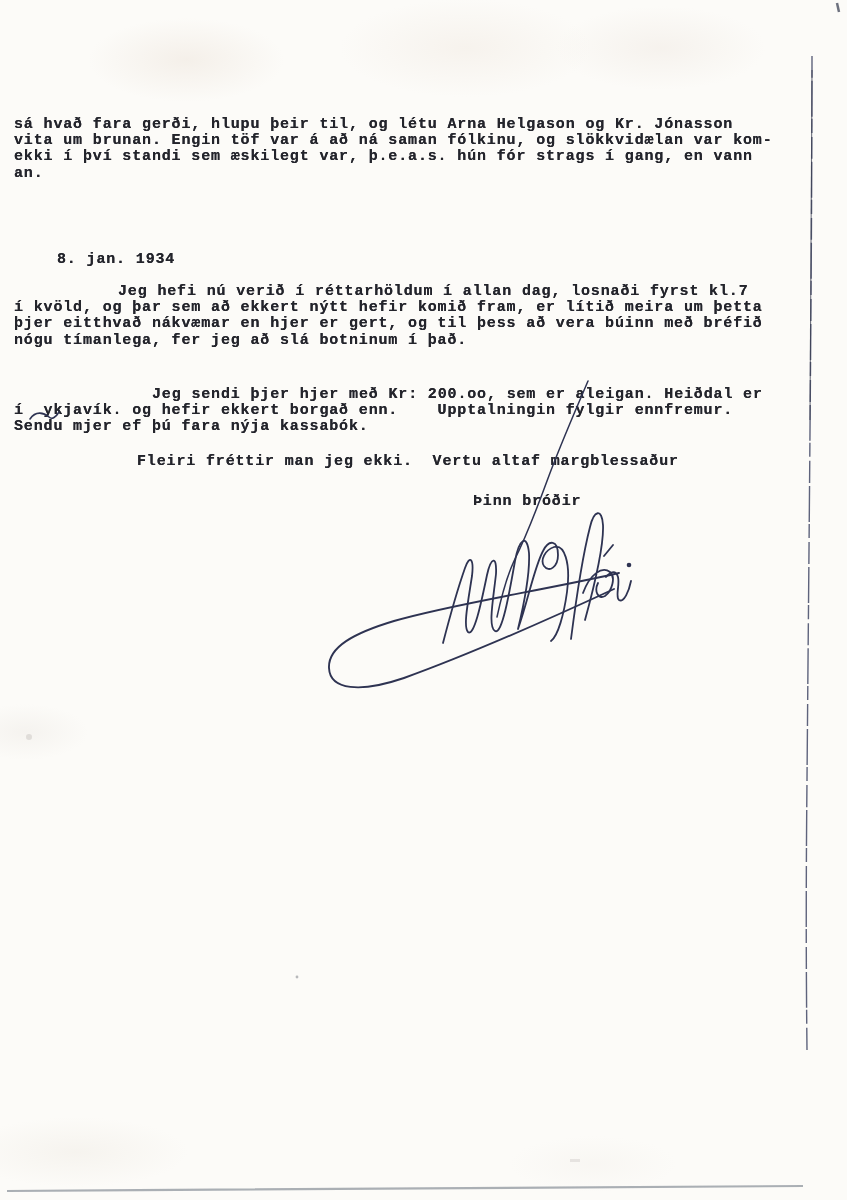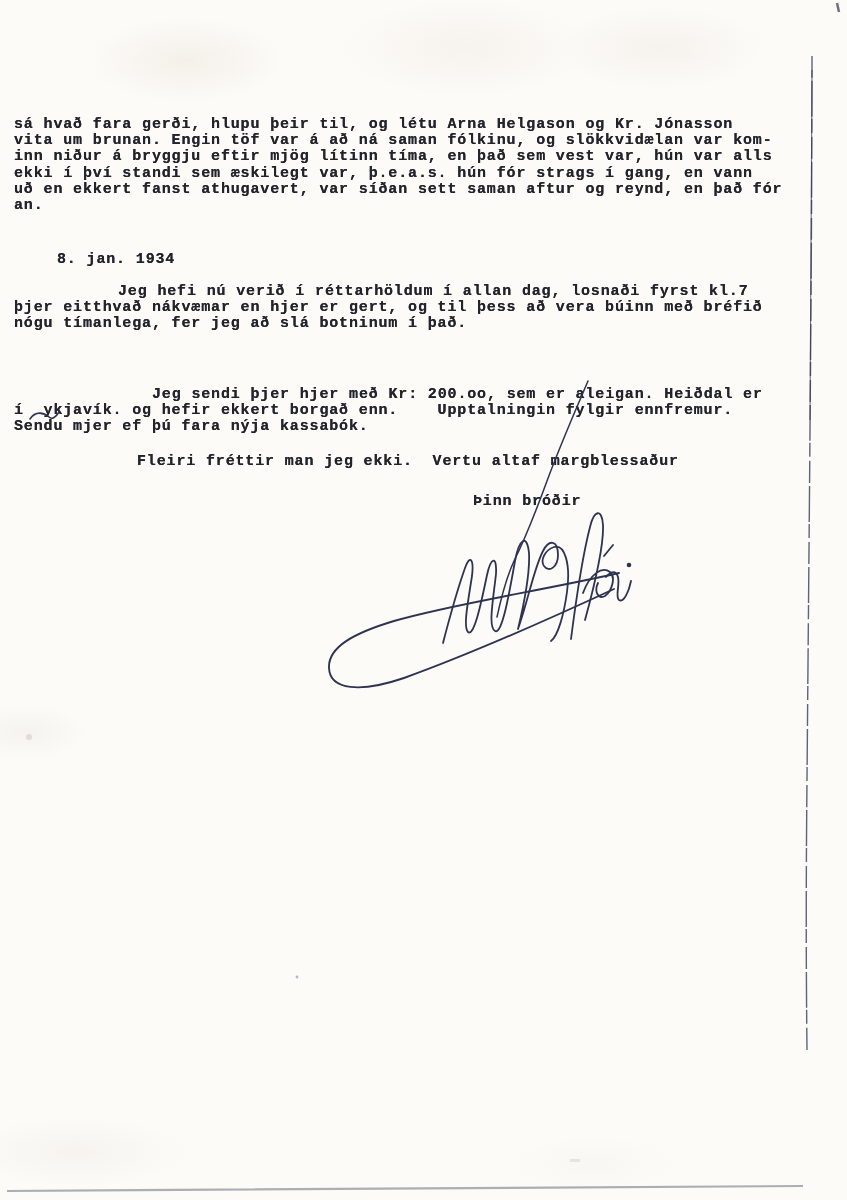--- a/index.html
+++ b/index.html
@@ -40,30 +40,29 @@
 </style>
 </head>
 <body>
 
 <div class="page">
   <div class="texture"></div>
 
   <div class="para p1">
     <div class="line">sá hvað fara gerði, hlupu þeir til, og létu Arna Helgason og Kr. Jónasson</div>
     <div class="line">vita um brunan. Engin töf var á að ná saman fólkinu, og slökkvidælan var kom-</div>
-    <div class="line">inn niður á bryggju eftir mjög lítinn tíma, en það sem vest var, hún var alls</div>
     <div class="line">ekki í því standi sem æskilegt var, þ.e.a.s. hún fór strags í gang, en vann</div>
-    <div class="line">uð en ekkert fanst athugavert, var síðan sett saman aftur og reynd, en það fór</div>
     <div class="line">an.</div>
   </div>
 
   <div class="line date-line">8. jan. 1934</div>
 
   <div class="para p2">
     <div class="line indent-a">Jeg hefi nú verið í réttarhöldum í allan dag, losnaði fyrst kl.7</div>
+    <div class="line">í kvöld, og þar sem að ekkert nýtt hefir komið fram, er lítið meira um þetta</div>
     <div class="line">þjer eitthvað nákvæmar en hjer er gert, og til þess að vera búinn með bréfið</div>
     <div class="line">nógu tímanlega, fer jeg að slá botninum í það.</div>
   </div>
 
   <div class="para p3">
     <div class="line indent-b">Jeg sendi þjer hjer með Kr: 200.oo, sem er aleigan. Heiðdal er</div>
     <div class="line">í  ykjavík. og hefir ekkert borgað enn.    Upptalningin fylgir ennfremur.</div>
     <div class="line">Sendu mjer ef þú fara nýja kassabók.</div>
   </div>
 

